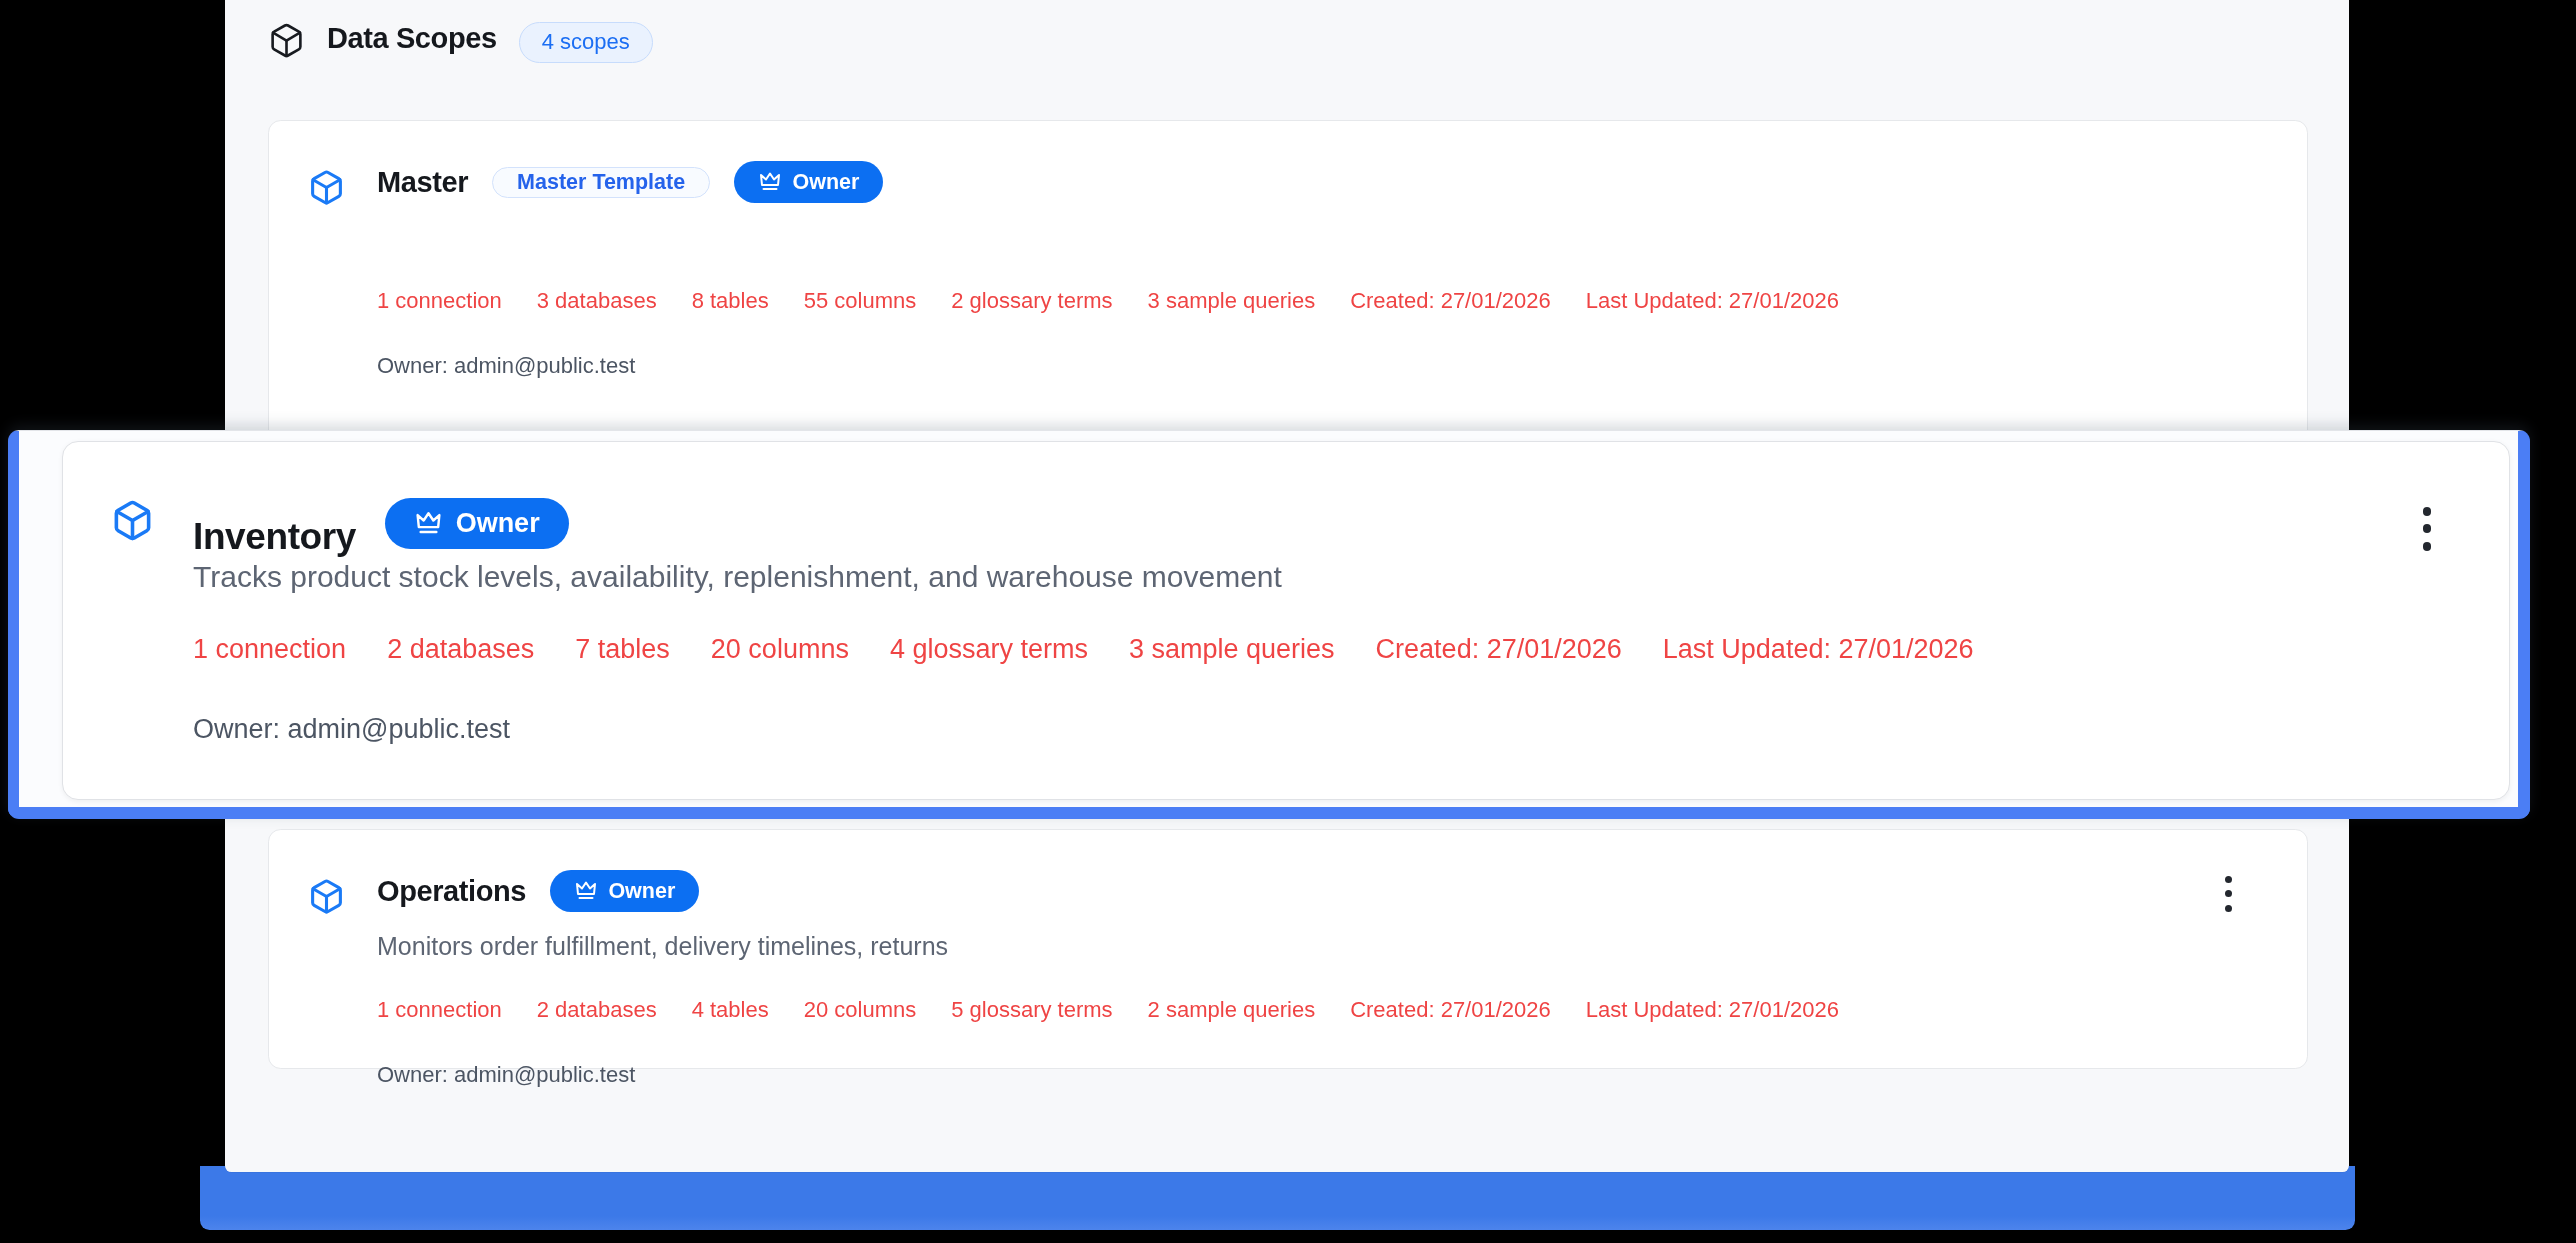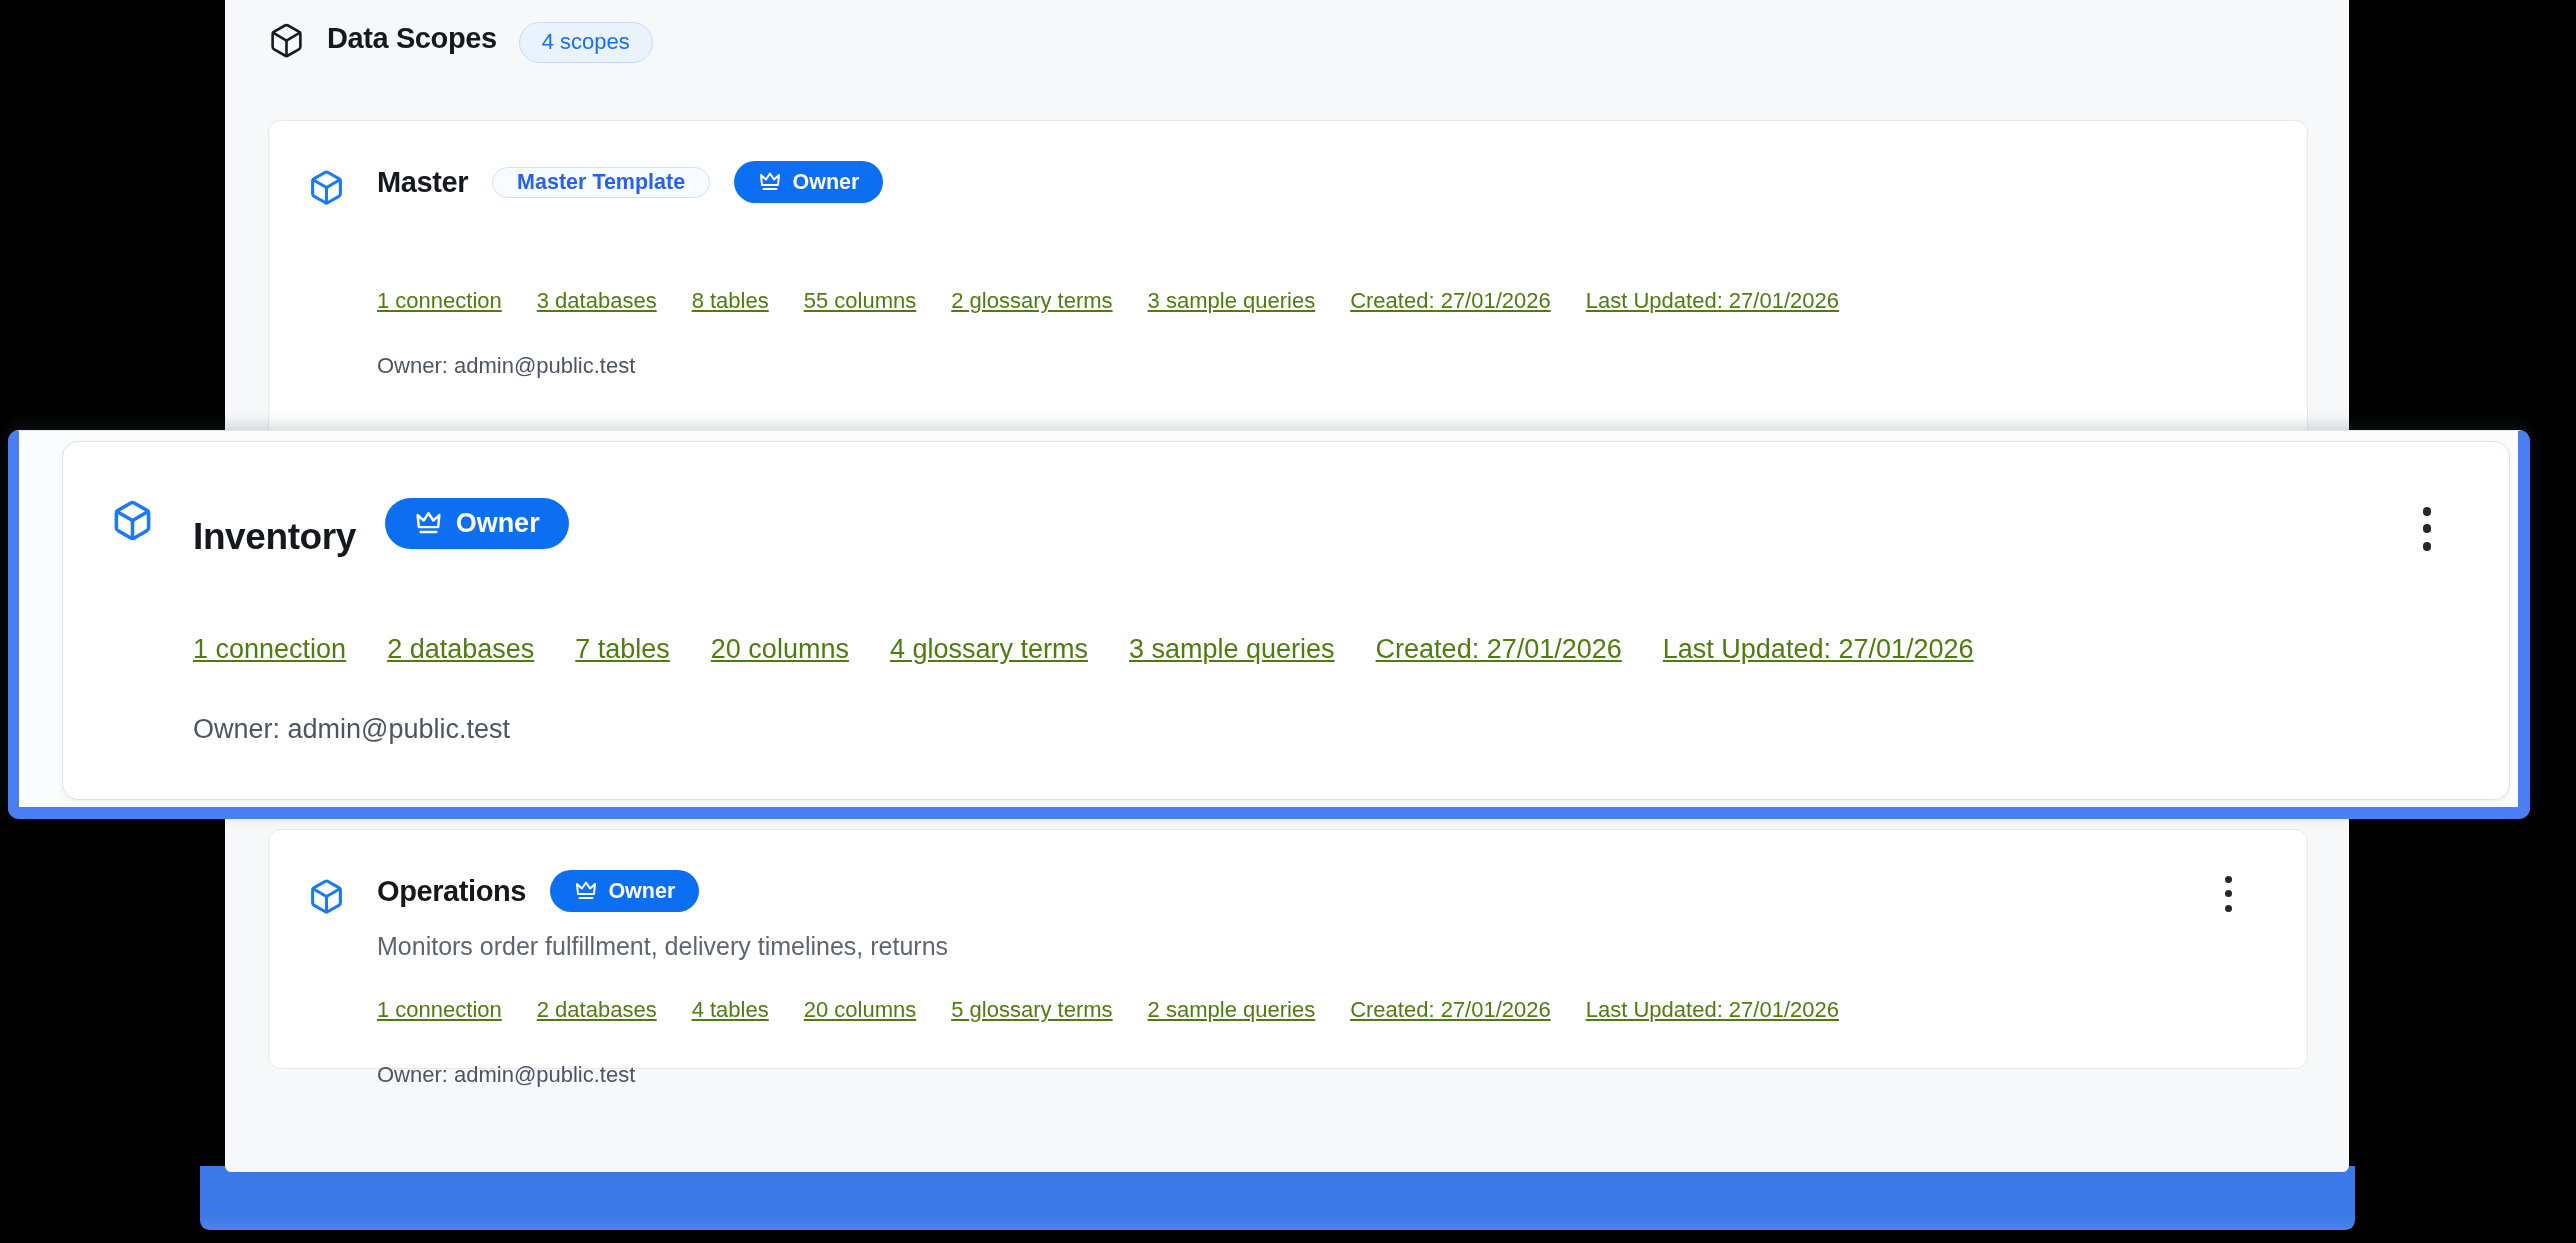--- a/index.html
+++ b/index.html
@@ -35,21 +35,21 @@
   .title-row { position:absolute; left:108px; top:40px; display:flex; align-items:center; gap:24px; }
   .card-title { font-size:29px; font-weight:700; color:#15181d; letter-spacing:-0.4px; }
   .badge-outline { font-size:21.5px; font-weight:600; color:#2563eb; background:#f8fbff;
                    border:1.6px solid #d3e2fc; border-radius:794px; padding:2px 24px; white-space:nowrap; }
   .badge-solid { display:flex; align-items:center; gap:10.3px; font-size:21.5px; font-weight:600;
                  color:#fff; background:#0c6ff2; border-radius:794px; padding:8.7px 24px; white-space:nowrap; }
   .crown { width:24px; height:24px; display:block; }
 
   .desc { position:absolute; left:108px; top:102px; font-size:25px; color:#5d6573; }
   .stats-row { position:absolute; left:108px; top:167px; display:flex; gap:35px; white-space:nowrap; }
-  .stat { font-size:22px; color:#4d7c0f;text-decoration:underline; }
+  .stat { font-size:22px; color:#ef4444; }
   .owner-line { position:absolute; left:108px; top:232px; font-size:22px; color:#4c5563; }
 
   .kebab { position:absolute; display:flex; flex-direction:column; align-items:center; gap:7.2px;
            background:none; border:none; cursor:pointer; padding:4.8px; }
   .kebab .dot { width:7.2px; height:7.2px; border-radius:50%; background:#23272e; }
   .kebab-sm { right:70px; top:41px; }
 
   
   .overlay { position:absolute; left:8px; top:430px; width:2522px; height:389px; z-index:3;
              background:#fbfcfe; border:12.7px solid #4b7ef5; border-left-width:11px; border-top:1.6px solid #e3e5e9;
@@ -169,20 +169,21 @@
             <path d="M5.5 19 h13"></path>
           </svg>
           <span>Owner</span>
         </span>
       </div>
       <button class="kebab kebab-lg">
         <span class="dot"></span>
           <span class="dot"></span>
           <span class="dot"></span>
       </button>
+      <div class="desc">Tracks product stock levels, availability, replenishment, and warehouse movement</div>
       <div class="stats-row">
         <span class="stat">1 connection</span>
         <span class="stat">2 databases</span>
         <span class="stat">7 tables</span>
         <span class="stat">20 columns</span>
         <span class="stat">4 glossary terms</span>
         <span class="stat">3 sample queries</span>
         <span class="stat">Created: 27/01/2026</span>
         <span class="stat">Last Updated: 27/01/2026</span>
       </div>

